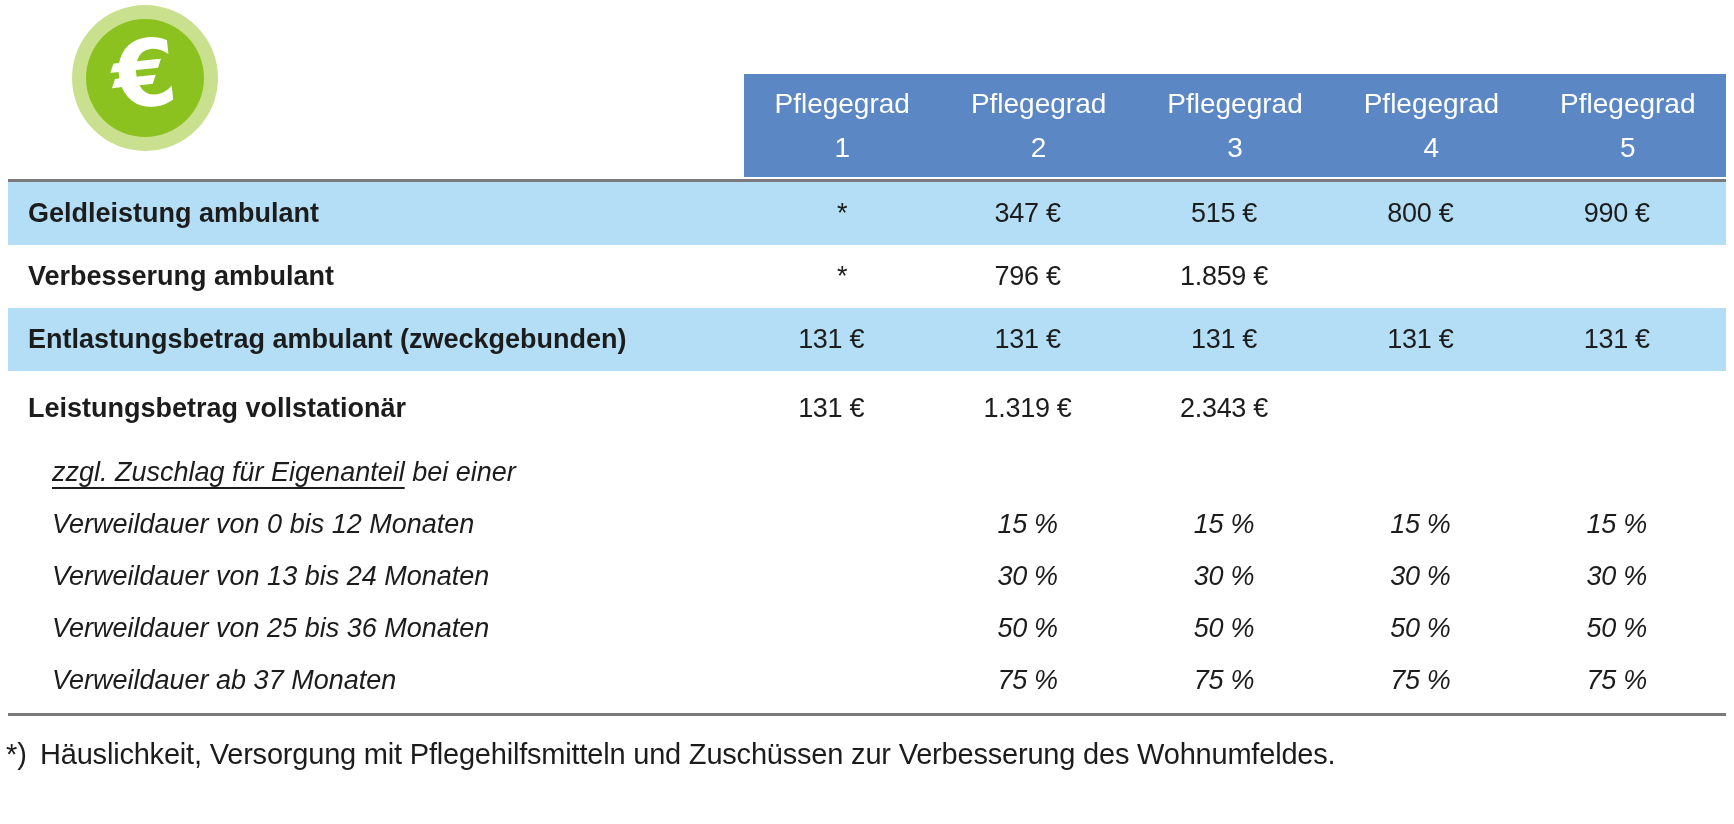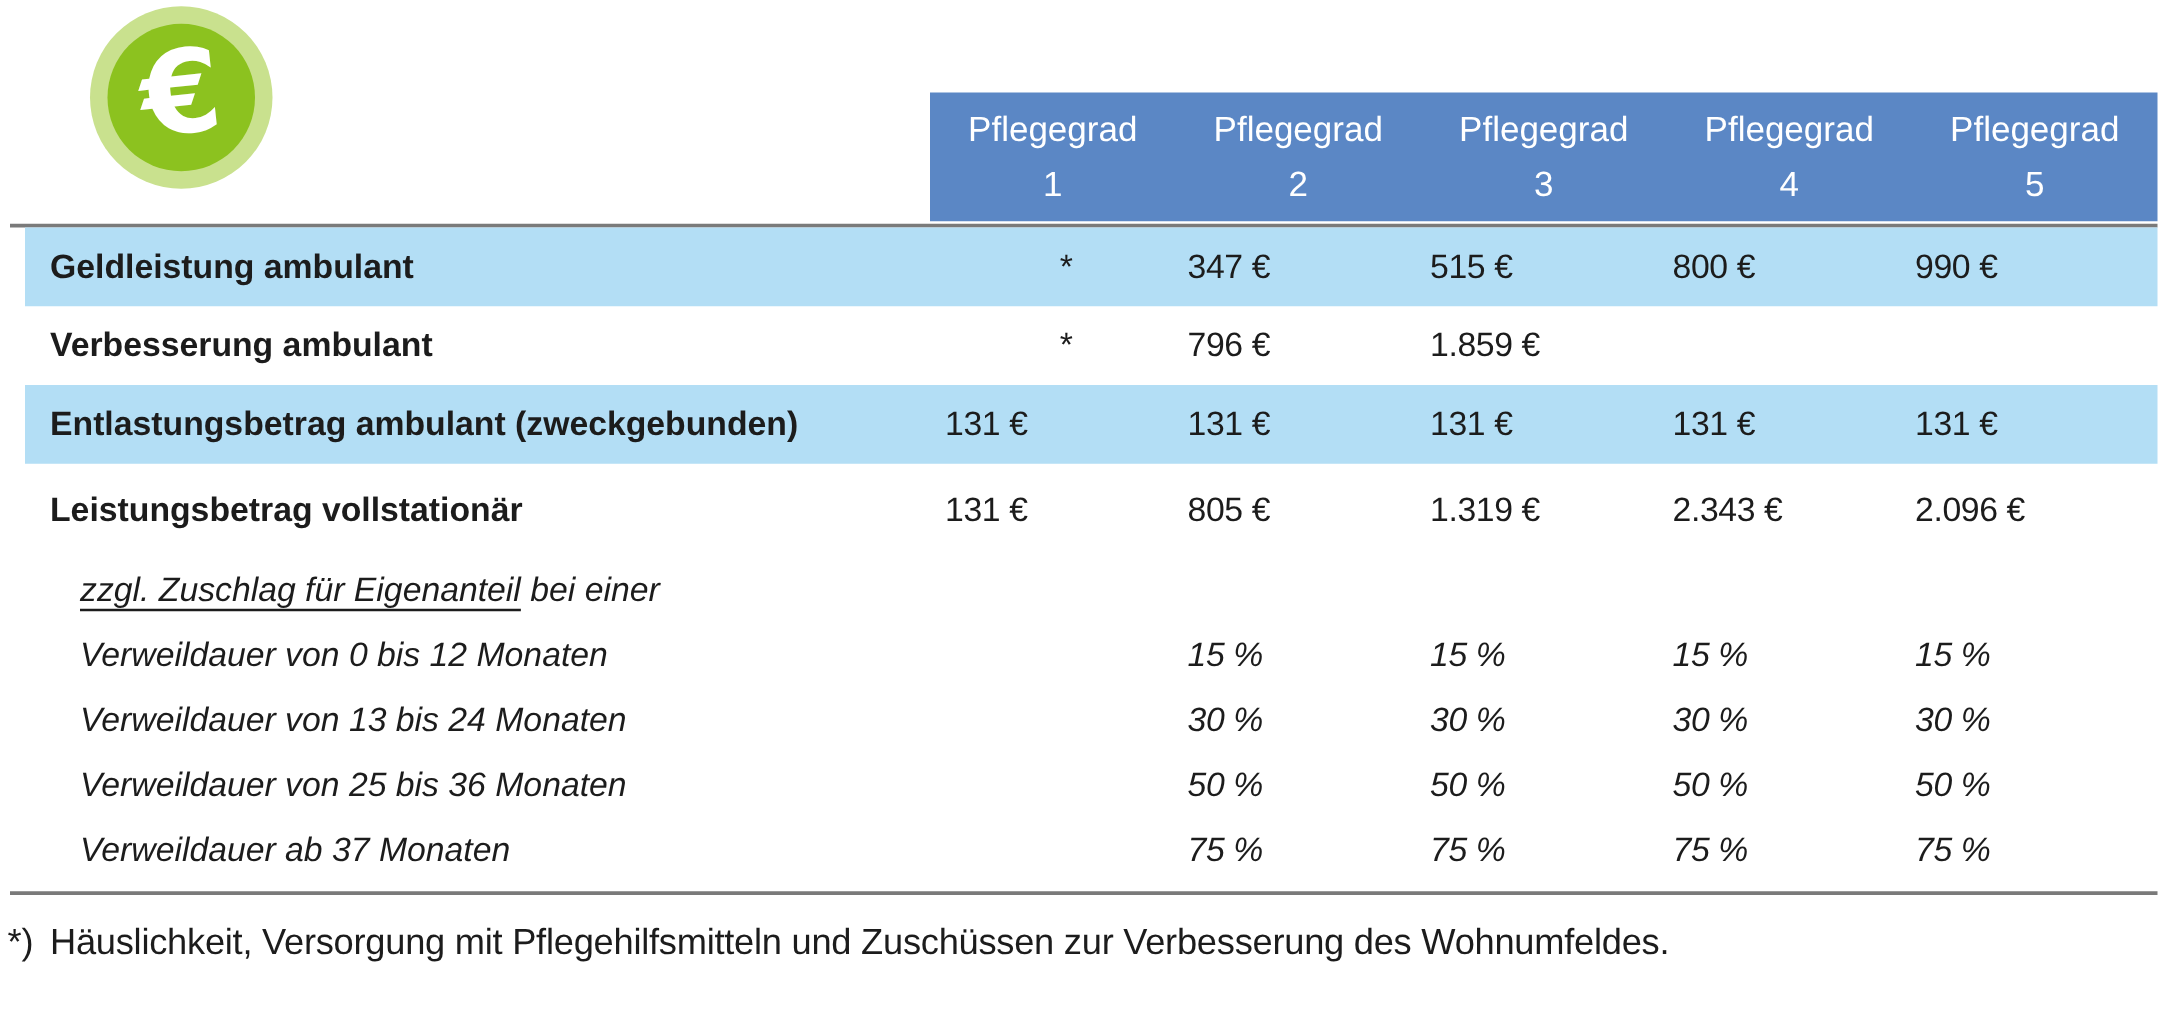--- a/index.html
+++ b/index.html
@@ -25,29 +25,29 @@
     transform:rotate(-6deg);line-height:1;padding-bottom:6px;}
 
   
   .tbl{position:absolute;left:8px;top:74px;width:1718px;}
   .thead{margin-left:736px;height:103px;background:var(--header-bg);
     display:grid;grid-template-columns:repeat(5,1fr);}
   .hcell{display:flex;flex-direction:column;align-items:center;justify-content:center;gap:16px;
     color:var(--header-text);font-size:28px;line-height:1;}
   .tbody{margin-top:2px;border-top:3px solid var(--border-gray);border-bottom:3px solid var(--border-gray);
     padding-bottom:6px;}
-  .row{display:grid;grid-template-columns:736px repeat(5,1fr);align-items:center;margin-left:12px;}
+  .row{display:grid;grid-template-columns:736px repeat(5,1fr);align-items:center;}
   .row.blue{background:var(--row-blue);}
   .row.h63{height:63px;}
   .row.h76{height:76px;}
   .row.h52{height:52px;}
   .cell{font-size:27px;line-height:1.1;white-space:nowrap;}
   .cell.label{padding-left:20px;font-weight:bold;}
   .cell.label.italic{font-weight:normal;font-style:italic;padding-left:44px;}
-  .cell.val{text-align:left;padding-right:22px;letter-spacing:-0.3px;}
+  .cell.val{text-align:center;padding-right:22px;letter-spacing:-0.3px;}
   .cell.val.center{text-align:center;padding-right:0;}
   .cell.val.pct{font-style:italic;}
   .u{text-decoration:underline;text-decoration-thickness:2px;text-underline-offset:6px;}
 
   
   .footnote{position:absolute;left:6px;top:736px;width:1700px;display:flex;font-size:29px;line-height:36px;}
   .fn-marker{width:34px;flex:0 0 34px;}
   .fn-line{display:block;letter-spacing:-0.2px;}
 </style>
 </head>
@@ -109,24 +109,22 @@
         <div class="cell val">131 €</div>
         <div class="cell val">131 €</div>
         <div class="cell val">131 €</div>
         <div class="cell val">131 €</div>
         <div class="cell val">131 €</div>
       </div>
 
       <div class="row h76">
         <div class="cell label">Leistungsbetrag vollstationär</div>
         <div class="cell val">131 €</div>
-        <div class="cell val">805 €</div>
         <div class="cell val">1.319 €</div>
         <div class="cell val">2.343 €</div>
-        <div class="cell val">2.096 €</div>
       </div>
 
       <div class="row h52">
         <div class="cell label italic">
           <span class="u">zzgl. Zuschlag für Eigenanteil</span><span> bei einer</span>
         </div>
         <div class="cell val pct"></div>
         <div class="cell val pct"></div>
         <div class="cell val pct"></div>
         <div class="cell val pct"></div>

